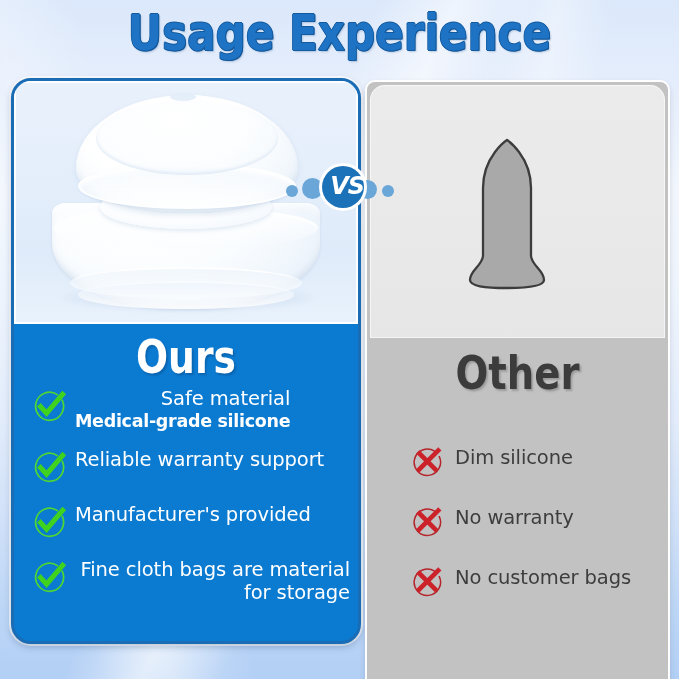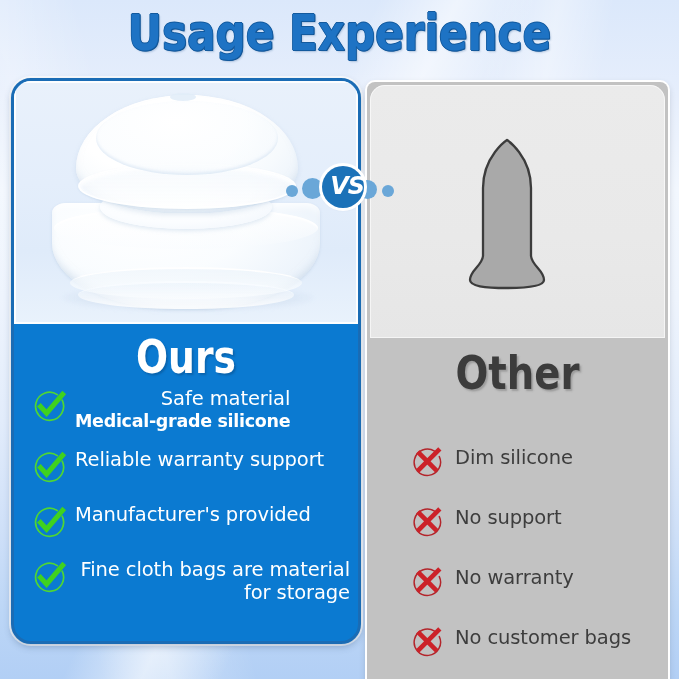--- a/index.html
+++ b/index.html
@@ -436,30 +436,20 @@
         <span class="ico">
           <svg viewBox="0 0 32 32" width="32" height="32">
             <path d="M28.3 10.6 A13.2 13.2 0 1 1 23.6 5.2" fill="none" stroke="#b3252b" stroke-width="1.5" stroke-linecap="round"></path>
             <path d="M8.2 23.4 L27.2 4.6" fill="none" stroke="#cc2229" stroke-width="4.6" stroke-linecap="square"></path>
             <path d="M8.4 7.4 L24.2 23.2" fill="none" stroke="#cc2229" stroke-width="4.6" stroke-linecap="square"></path>
           </svg>
         </span>
         <span class="txt">Dim silicone</span>
       </div>
 
-      <div class="feature">
-        <span class="ico">
-          <svg viewBox="0 0 32 32" width="32" height="32">
-            <path d="M28.3 10.6 A13.2 13.2 0 1 1 23.6 5.2" fill="none" stroke="#b3252b" stroke-width="1.5" stroke-linecap="round"></path>
-            <path d="M8.2 23.4 L27.2 4.6" fill="none" stroke="#cc2229" stroke-width="4.6" stroke-linecap="square"></path>
-            <path d="M8.4 7.4 L24.2 23.2" fill="none" stroke="#cc2229" stroke-width="4.6" stroke-linecap="square"></path>
-          </svg>
-        </span>
-        <span class="txt">No support</span>
-      </div>
 
       <div class="feature">
         <span class="ico">
           <svg viewBox="0 0 32 32" width="32" height="32">
             <path d="M28.3 10.6 A13.2 13.2 0 1 1 23.6 5.2" fill="none" stroke="#b3252b" stroke-width="1.5" stroke-linecap="round"></path>
             <path d="M8.2 23.4 L27.2 4.6" fill="none" stroke="#cc2229" stroke-width="4.6" stroke-linecap="square"></path>
             <path d="M8.4 7.4 L24.2 23.2" fill="none" stroke="#cc2229" stroke-width="4.6" stroke-linecap="square"></path>
           </svg>
         </span>
         <span class="txt">No warranty</span>

